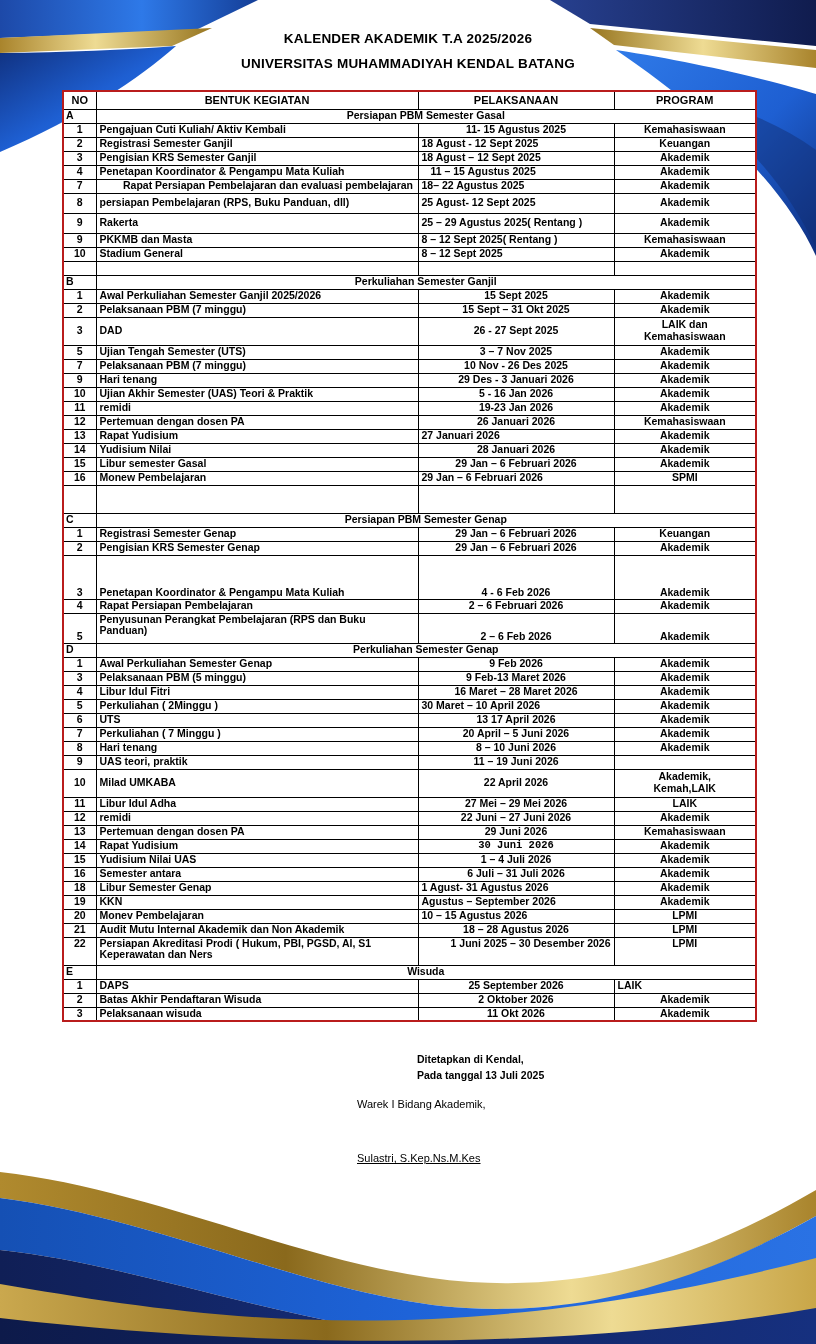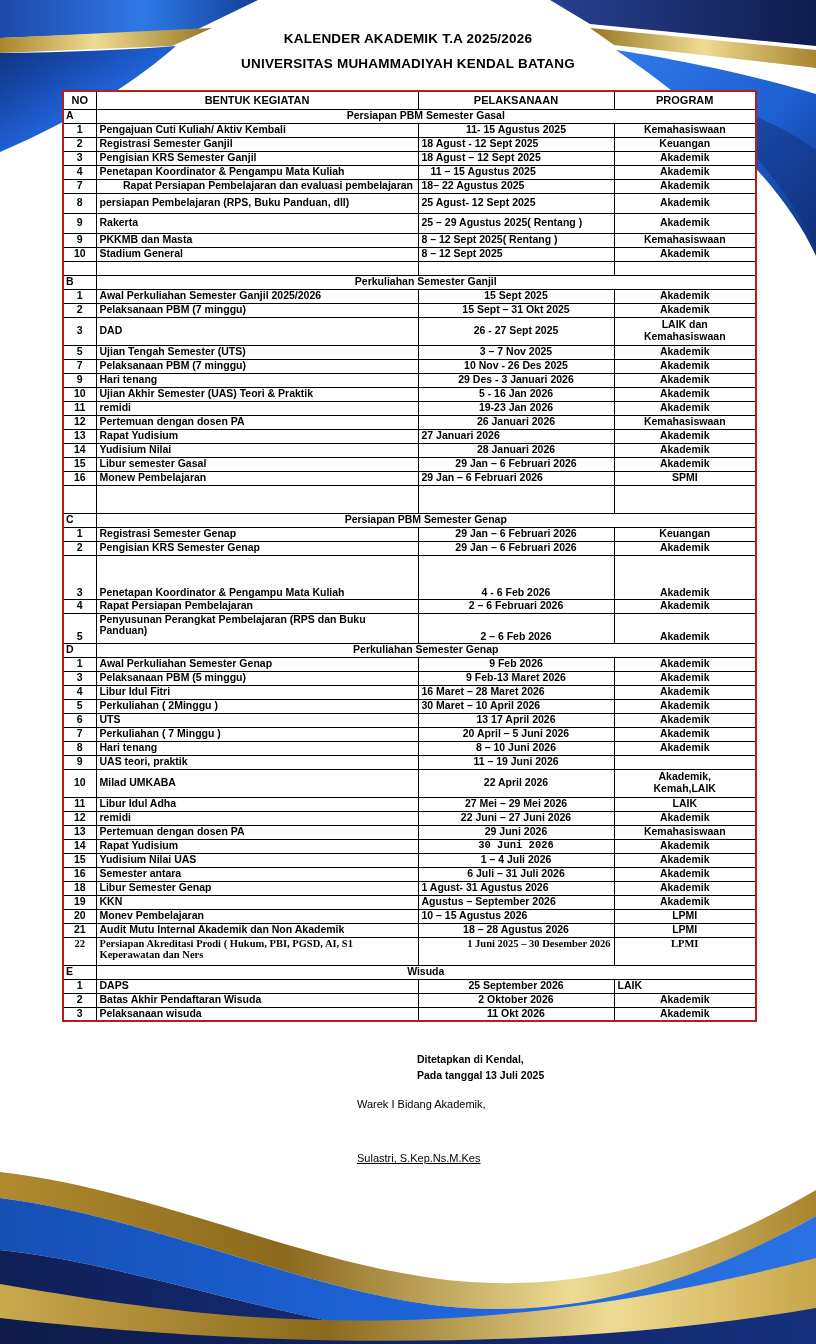--- a/index.html
+++ b/index.html
@@ -346,21 +346,21 @@
       </tr>
       <tr>
         <td class="no" style="text-align: center;">3</td>
         <td class="bentuk" style="text-align: left;">Pelaksanaan PBM (5 minggu)</td>
         <td class="pel" style="text-align: center;">9 Feb-13 Maret 2026</td>
         <td class="prog" style="text-align: center;">Akademik</td>
       </tr>
       <tr>
         <td class="no" style="text-align: center;">4</td>
         <td class="bentuk" style="text-align: left;">Libur Idul Fitri</td>
-        <td class="pel" style="text-align: left;">16 Maret – 28 Maret 2026</td>
+        <td class="pel" style="text-align: center;">16 Maret – 28 Maret 2026</td>
         <td class="prog" style="text-align: center;">Akademik</td>
       </tr>
       <tr>
         <td class="no" style="text-align: center;">5</td>
         <td class="bentuk" style="text-align: left;">Perkuliahan ( 2Minggu )</td>
         <td class="pel" style="text-align: left;">30 Maret – 10 April 2026</td>
         <td class="prog" style="text-align: center;">Akademik</td>
       </tr>
       <tr>
         <td class="no" style="text-align: center;">6</td>
@@ -446,21 +446,21 @@
         <td class="bentuk" style="text-align: left;">Monev Pembelajaran</td>
         <td class="pel" style="text-align: left;">10 – 15 Agustus  2026</td>
         <td class="prog" style="text-align: center;">LPMI</td>
       </tr>
       <tr>
         <td class="no" style="text-align: center;">21</td>
         <td class="bentuk" style="text-align: left;">Audit Mutu Internal Akademik dan Non Akademik</td>
         <td class="pel" style="text-align: center;">18 – 28  Agustus   2026</td>
         <td class="prog" style="text-align: center;">LPMI</td>
       </tr>
-      <tr style="height: 28px; font-family: Liberation Serif, serif;">
+      <tr style="height: 28px;">
         <td class="no" style="text-align: center; vertical-align: top;">22</td>
         <td class="bentuk" style="text-align: left; vertical-align: top;">Persiapan Akreditasi  Prodi (  Hukum, PBI, PGSD, AI, S1 Keperawatan dan Ners</td>
         <td class="pel" style="text-align: right; vertical-align: top;">1 Juni 2025  – 30 Desember 2026</td>
         <td class="prog" style="text-align: center; vertical-align: top;">LPMI</td>
       </tr>
       <tr>
         <td class="no letter">E</td>
         <td colspan="3" class="sectitle">Wisuda</td>
       </tr>
       <tr>

